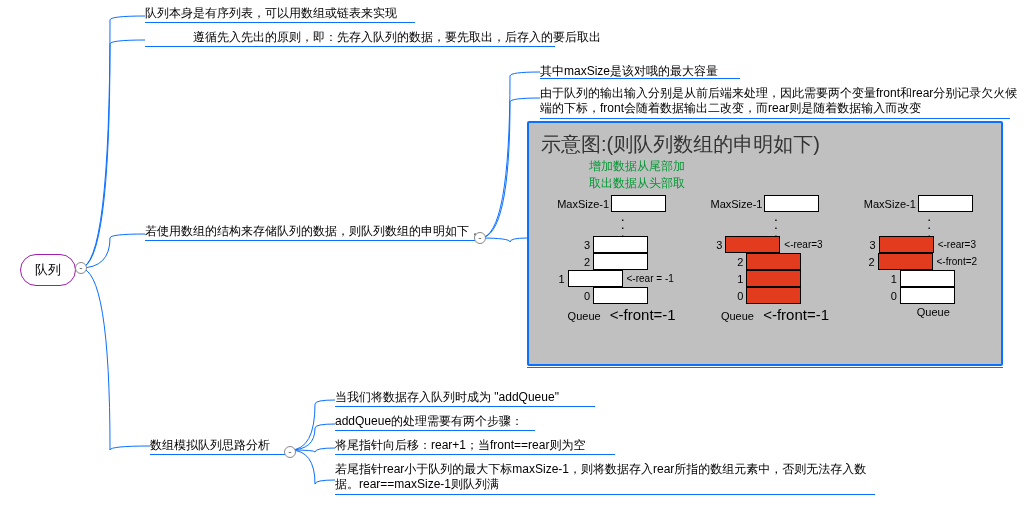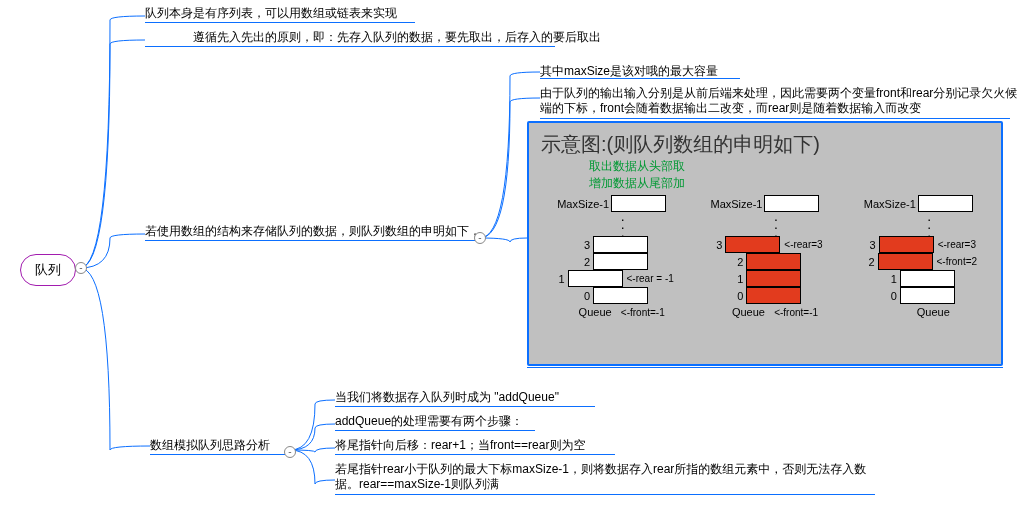--- a/index.html
+++ b/index.html
@@ -119,21 +119,21 @@
   .ptr-label {
     font-size: 10px;
     color: #000;
     margin-left: 4px;
     white-space: nowrap;
   }
   .dots { font-size: 14px; line-height: 8px; height: 24px; padding-left: 22px; }
   .maxsize-row { display:flex; align-items:center; }
   .maxsize-lbl { font-size:11px; padding-right:2px;}
   .queue-caption { font-size: 11px; margin-top: 2px; padding-left:20px;}
-  .below-labels { font-size:10px; margin-top:0px; }
+  .below-labels { font-size:15px; margin-top:0px; }
 </style>
 </head>
 <body>
 
 <svg class="lines">
 
   <path d="M80 268 Q110 268 110 20 Q110 16 145 16"></path>
   <path d="M80 268 Q110 268 110 44 Q110 40 145 40"></path>
   <path d="M80 268 Q110 268 110 238 Q110 234 145 234"></path>
   <path d="M80 268 Q110 268 110 450 Q110 446 150 446"></path>
@@ -164,22 +164,22 @@
 <div class="connector-btn" style="left:474px; top:232px;">-</div>
 
 <div class="node-text" style="left:540px; top:64px;">其中maxSize是该对哦的最大容量</div>
 <div class="underline" style="left:540px; top:78px; width:200px;"></div>
 
 <div class="node-text wide" style="left:540px; top:86px;">由于队列的输出输入分别是从前后端来处理，因此需要两个变量front和rear分别记录欠火候端的下标，front会随着数据输出二改变，而rear则是随着数据输入而改变</div>
 <div class="underline" style="left:540px; top:118px; width:470px;"></div>
 
 <div class="diagram-box">
   <div class="diag-title">示意图:(则队列数组的申明如下)</div>
+  <div class="diag-note add">增加数据从尾部加</div>
   <div class="diag-note rem">取出数据从头部取</div>
-  <div class="diag-note add">增加数据从尾部加</div>
   <div class="queues-row">
 
     <div class="queue-block">
       <div class="stack">
         <div class="cell-row">
             <div class="cell-idx">0</div>
             <div class="cell"></div>
           </div>
         <div class="cell-row">
             <div class="cell-idx">1</div>

